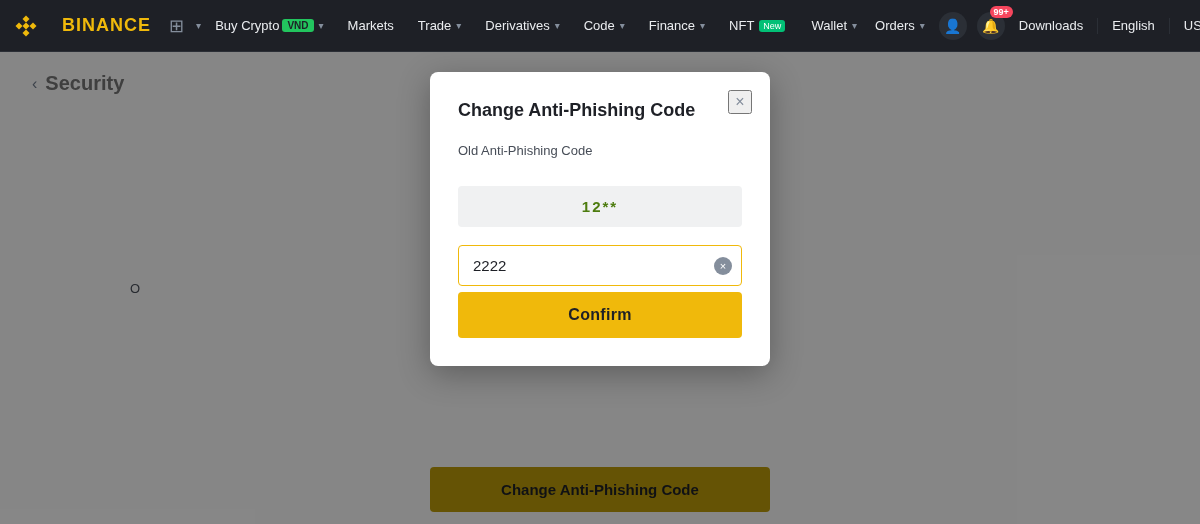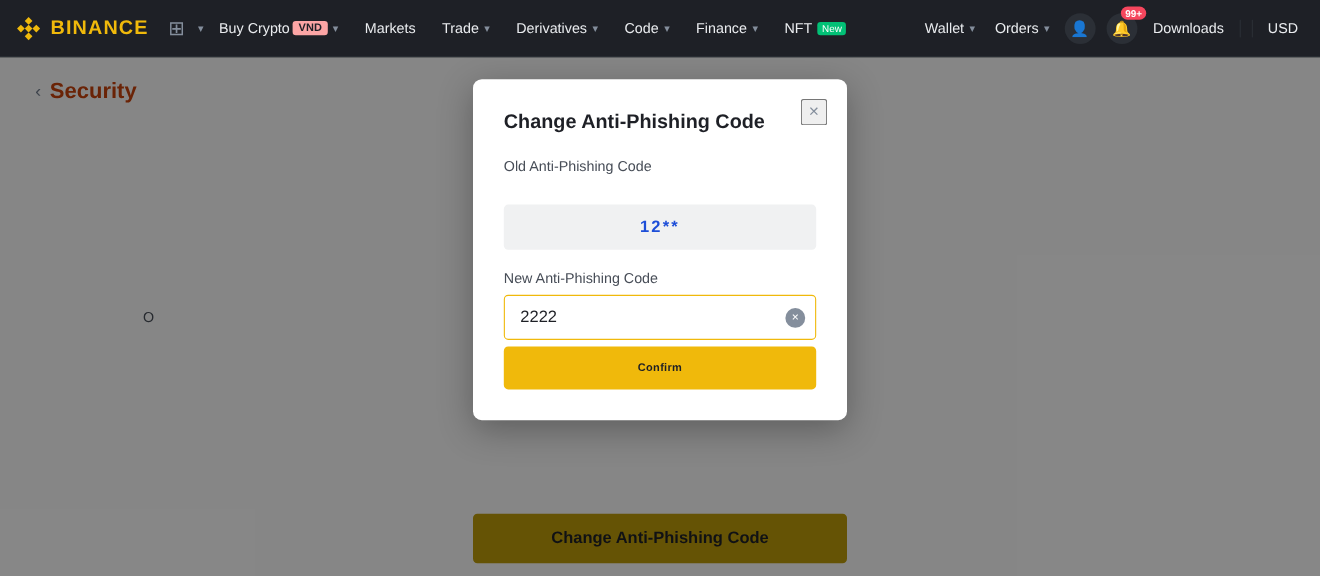--- a/index.html
+++ b/index.html
@@ -20,21 +20,21 @@
       align-items: center;
       padding: 0 12px;
       gap: 4px;
       border-bottom: 1px solid #2b2f36;
       position: relative;
       z-index: 100;
     }
     .nav-logo {
       display: flex;
       align-items: center;
-      gap: 6px;
+      gap: 22px;
       margin-right: 8px;
     }
     .nav-logo-icon {
       width: 28px;
       height: 28px;
     }
     .nav-logo-text {
       color: #f0b90b;
       font-size: 18px;
       font-weight: 700;
@@ -58,21 +58,21 @@
       font-size: 13px;
       padding: 0 10px;
       height: 48px;
       display: flex;
       align-items: center;
       cursor: pointer;
       white-space: nowrap;
       gap: 3px;
     }
     .nav-badge-vnd {
-      background: #fca5a5;
+      background: #22c55e;
       color: #1e2026;
       font-size: 10px;
       font-weight: 700;
       padding: 1px 5px;
       border-radius: 3px;
     }
     .nav-badge-new {
       background: #02c076;
       color: #fff;
       font-size: 9px;
@@ -147,21 +147,21 @@
       display: flex;
       align-items: center;
       gap: 8px;
     }
     .breadcrumb-arrow {
       color: #707a8a;
       font-size: 16px;
       cursor: pointer;
     }
     .breadcrumb-text {
-      color: #c2410c;
+      color: #737373;
       font-size: 20px;
       font-weight: 600;
     }
 
     
     .overlay {
       position: absolute;
       top: 0; left: 0; right: 0; bottom: 0;
       background: rgba(0,0,0,0.45);
       display: flex;
@@ -207,21 +207,21 @@
       margin-bottom: 8px;
       font-weight: 500;
     }
     .old-code-box {
       background: #f0f1f2;
       border-radius: 4px;
       padding: 12px 16px;
       text-align: center;
       font-size: 15px;
       font-weight: 600;
-      color: #1d4ed8;
+      color: #4d7c0f;
       margin-bottom: 18px;
       letter-spacing: 2px;
       margin-top: 28px;
     }
 
     .new-code-section { margin-top: 4px; }
     .input-wrapper {
       position: relative;
       margin-bottom: 6px;
     }
@@ -258,21 +258,21 @@
       color: #1a73e8;
       margin-bottom: 18px;
     }
 
     .confirm-btn {
       width: 100%;
       background: #f0b90b;
       border: none;
       border-radius: 4px;
       padding: 14px;
-      font-size: 10px;
+      font-size: 16px;
       font-weight: 700;
       color: #1e2026;
       cursor: pointer;
       letter-spacing: 0.3px;
     }
 
     
     .bottom-bar {
       position: absolute;
       bottom: 0;
@@ -367,20 +367,23 @@
       <span>👤</span>
     </div>
     <div class="nav-icon-circle nav-notif" style="margin: 0 4px; position:relative;">
       <span>🔔</span>
       <span class="nav-notif-badge">99+</span>
     </div>
     <div class="nav-right-item">
       <span>Downloads</span>
     </div>
     <div class="nav-divider"></div>
+    <div class="nav-right-item">
+      <span>English</span>
+    </div>
     <div class="nav-divider"></div>
     <div class="nav-right-item">
       <span>USD</span>
     </div>
 
   </div>
 </nav>
 
 <div class="main-content">
 
@@ -400,21 +403,20 @@
     <div class="modal">
       <div class="modal-title">Change Anti-Phishing Code</div>
       <button class="modal-close">×</button>
 
       
       <div class="form-label">Old Anti-Phishing Code</div>
       <div class="old-code-box">12**</div>
 
       
       <div class="new-code-section">
-        <div class="form-label">New Anti-Phishing Code</div>
         <div class="input-wrapper">
           <input class="new-code-input" type="text" value="2222" style="">
           <div class="input-clear-btn">
             <span>×</span>
           </div>
         </div>
       </div>
 
       <button class="confirm-btn">Confirm</button>
     </div>

